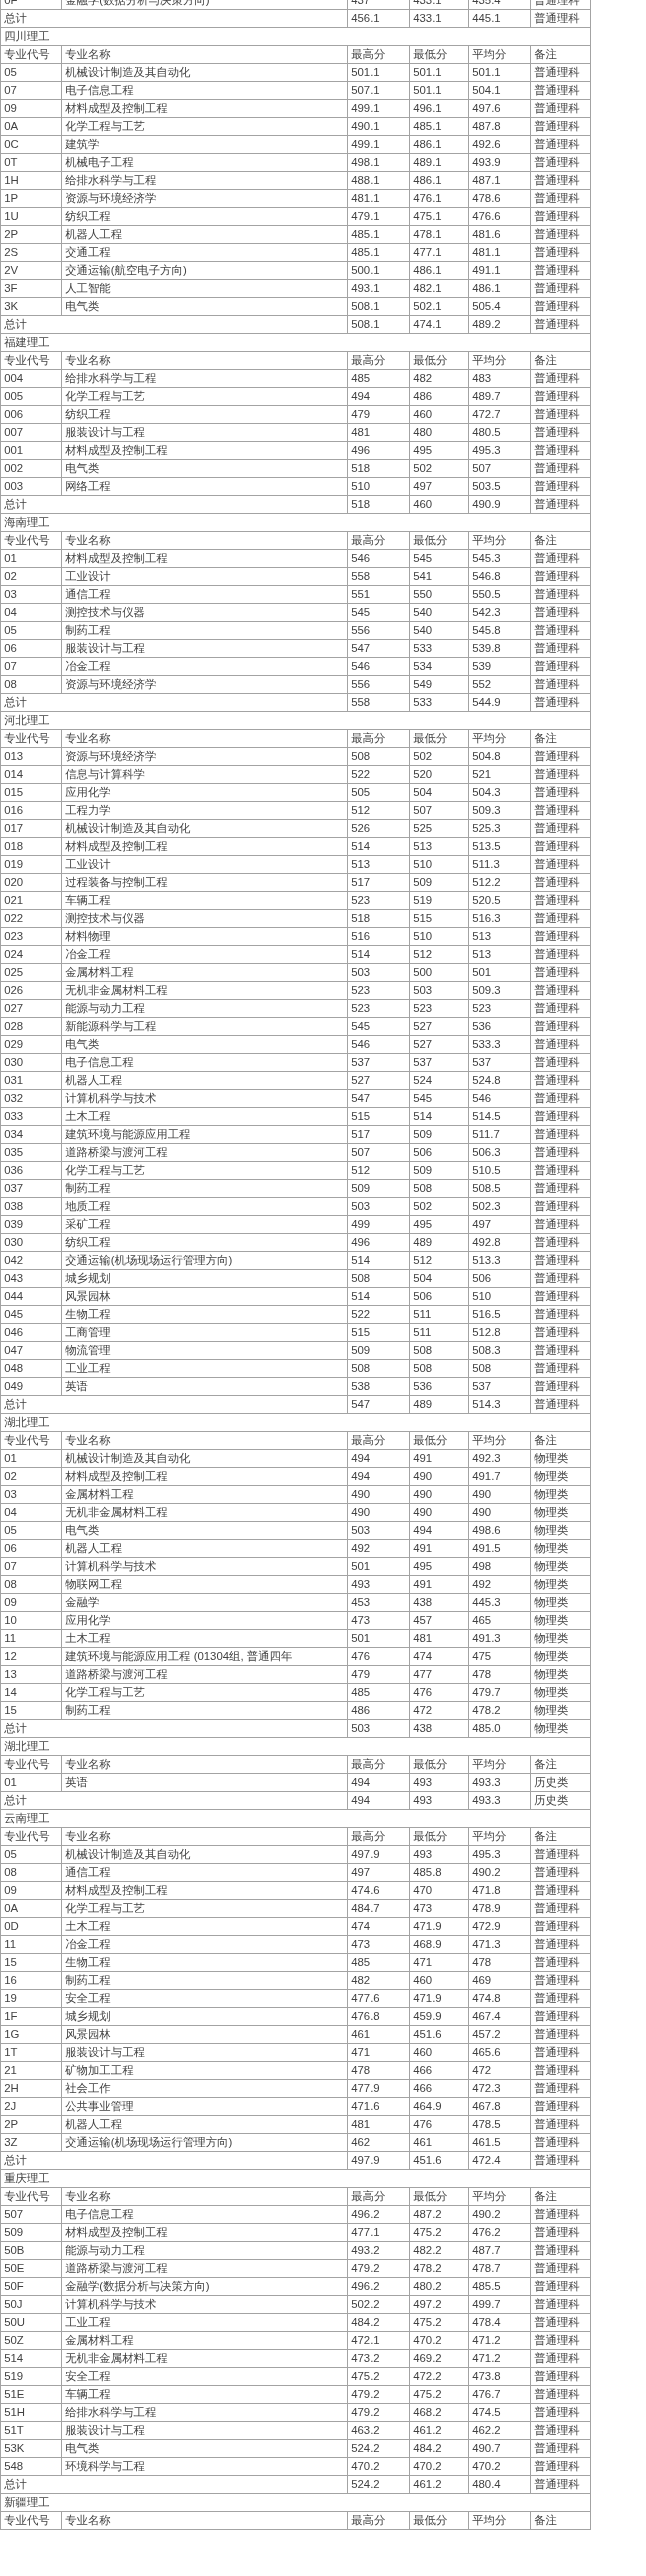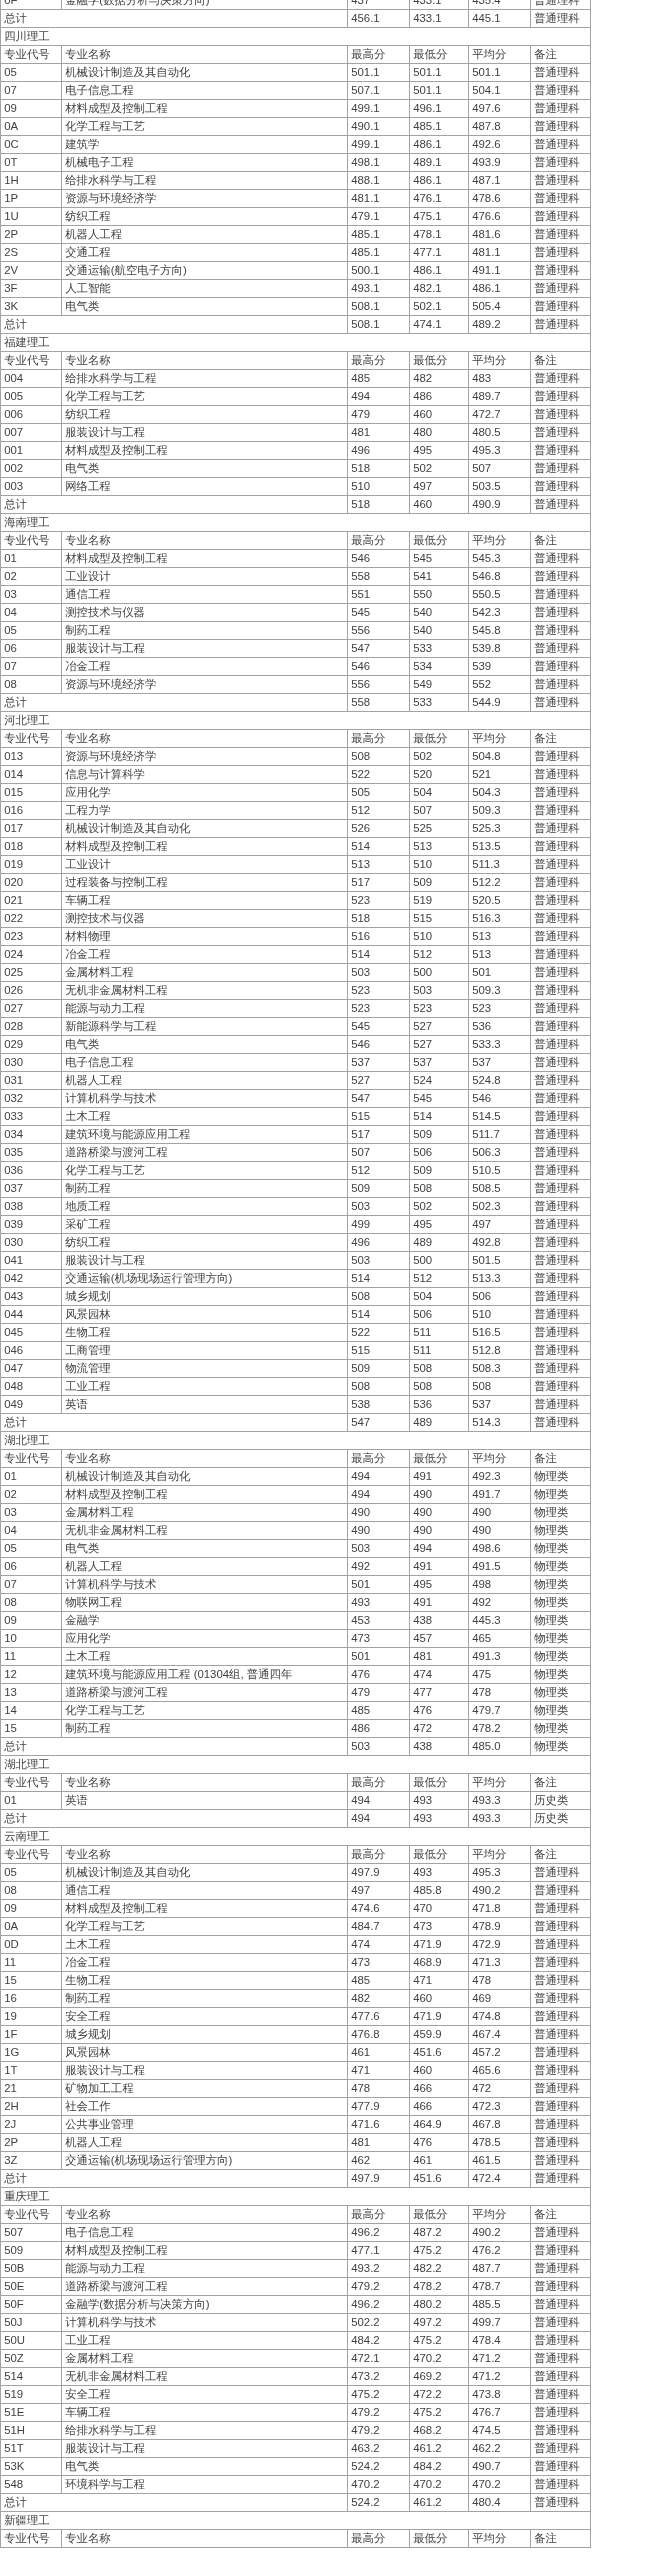--- a/index.html
+++ b/index.html
@@ -579,28 +579,20 @@
   </tr>
         <tr class="data-row">
     <td>030</td>
     <td>纺织工程</td>
     <td>496</td>
     <td>489</td>
     <td>492.8</td>
     <td>普通理科</td>
   </tr>
         <tr class="data-row">
-    <td>041</td>
-    <td>服装设计与工程</td>
-    <td>503</td>
-    <td>500</td>
-    <td>501.5</td>
-    <td>普通理科</td>
-  </tr>
-        <tr class="data-row">
     <td>042</td>
     <td>交通运输(机场现场运行管理方向)</td>
     <td>514</td>
     <td>512</td>
     <td>513.3</td>
     <td>普通理科</td>
   </tr>
         <tr class="data-row">
     <td>043</td>
     <td>城乡规划</td>

